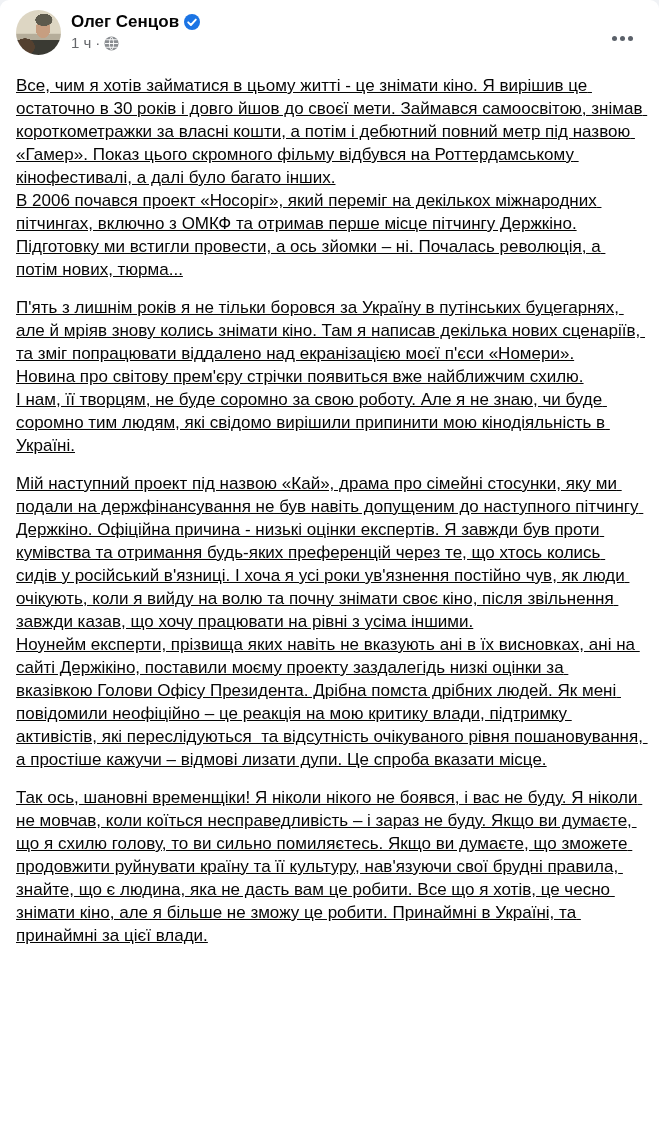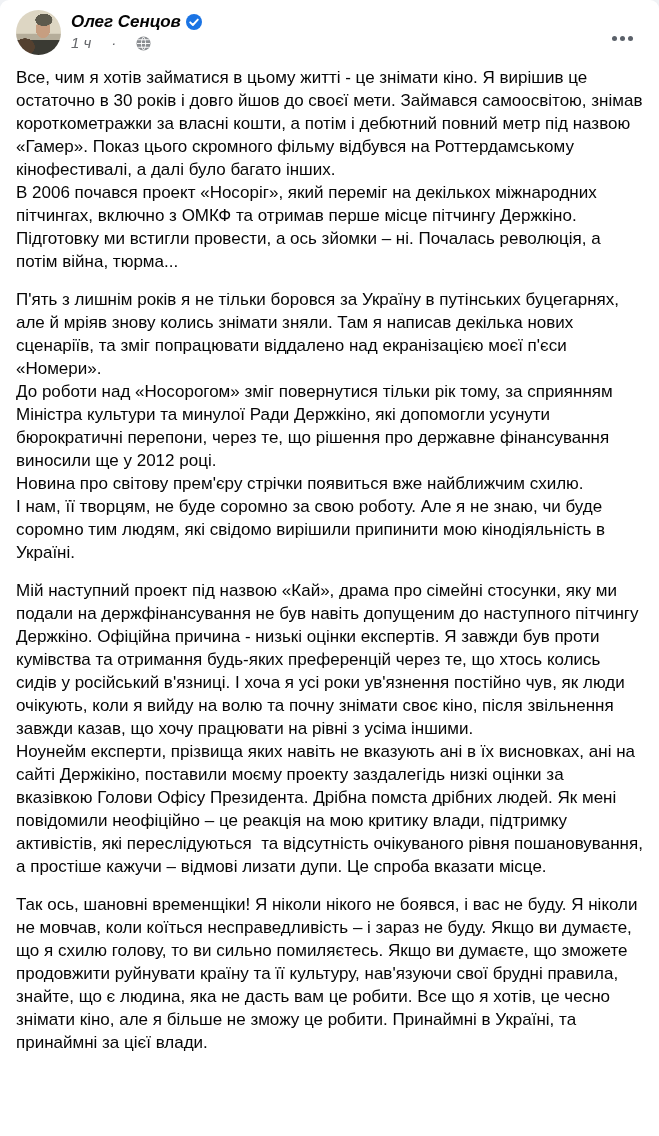--- a/index.html
+++ b/index.html
@@ -11,61 +11,60 @@
   .card {
     width: 659px; height: 1136px;
     background: #ffffff;
     border-radius: 9px 9px 0 0;
     overflow: hidden;
   }
   
   .header {
     display: flex; align-items: flex-start;
     padding: 10px 20px 6px 16px;
-    font-style: italic;
   }
   .avatar {
     width: 45px; height: 45px; border-radius: 50%;
     flex: 0 0 45px;
     overflow: hidden; cursor: pointer;
     background:
       radial-gradient(ellipse 14px 10px at 62% 22%, #5d5a4d 0 60%, rgba(93,90,77,0) 62%),
       radial-gradient(ellipse 12px 15px at 60% 42%, #c79e80 0 60%, rgba(199,158,128,0) 62%),
       radial-gradient(ellipse 16px 14px at 20% 82%, #54402f 0 60%, rgba(84,64,47,0) 62%),
       linear-gradient(180deg, #ddd6c3 0 52%, #b5ad9a 53% 66%, #3a3a33 67% 100%);
   }
   .header-text { display: flex; flex-direction: column; margin-left: 10px; padding-top: 1px; }
   .name-row { display: flex; align-items: center; gap: 5px; }
   .author {
     font-size: 17px; font-weight: 700; color: #050505;
     line-height: 22px; cursor: pointer;
   }
   .badge { width: 16px; height: 16px; display: inline-flex; }
   .meta-row {
-    display: flex; align-items: center; gap: 20px;
+    display: flex; align-items: center; gap: 4px;
     color: #65676b; font-size: 15px; line-height: 20px; cursor: pointer;
   }
   .globe-icon { display: inline-flex; margin-top: 1px; }
   .menu-btn {
     margin-left: auto; margin-top: 16px;
     width: 34px; height: 24px;
     display: flex; align-items: center; justify-content: center; gap: 3px;
     cursor: pointer; border-radius: 6px;
   }
   .menu-btn i {
     width: 5px; height: 5px; border-radius: 50%;
     background: #5b616a; display: block;
   }
   
   .post-body {
     padding: 5px 16px 16px 16px;
     color: #050505;
     font-size: 17px; line-height: 23px;
   }
-  .para { margin: 0 0 15px 0; }
+  .para { margin: 8px 0 15px 0; text-decoration: underline; }
   .para:last-child { margin-bottom: 0; }
   .line { white-space: pre-wrap; }
 </style>
 </head>
 <body>
 
 <div class="card">
 
   <div class="header">
     <div class="avatar"></div>
@@ -96,25 +95,24 @@
       <i></i>
         <i></i>
         <i></i>
     </div>
   </div>
 
   <div class="post-body">
     <div class="para">
       <div class="line">Все, чим я хотів займатися в цьому житті - це знімати кіно. Я вирішив це остаточно в 30 років і довго йшов до своєї мети. Займався самоосвітою, знімав короткометражки за власні кошти, а потім і дебютний повний метр під назвою «Гамер». Показ цього скромного фільму відбувся на Роттердамському кінофестивалі, а далі було багато інших.</div>
       <div class="line">В 2006 почався проект «Носоріг», який переміг на декількох міжнародних пітчингах, включно з ОМКФ та отримав перше місце пітчингу Держкіно.</div>
-      <div class="line">Підготовку ми встигли провести, а ось зйомки – ні. Почалась революція, а потім війна, тюрма...</div>
+      <div class="line">Підготовку ми встигли провести, а ось зйомки – ні. Почалась революція, а потім нових, тюрма...</div>
     </div>
     <div class="para">
-      <div class="line">П'ять з лишнім років я не тільки боровся за Україну в путінських буцегарнях, але й мріяв знову колись знімати зняли. Там я написав декілька нових сценаріїв, та зміг попрацювати віддалено над екранізацією моєї п'єси «Номери».</div>
-      <div class="line">До роботи над «Носорогом» зміг повернутися тільки рік тому, за сприянням Міністра культури та минулої Ради Держкіно, які допомогли усунути бюрократичні перепони, через те, що рішення про державне фінансування виносили ще у 2012 році.</div>
+      <div class="line">П'ять з лишнім років я не тільки боровся за Україну в путінських буцегарнях, але й мріяв знову колись знімати кіно. Там я написав декілька нових сценаріїв, та зміг попрацювати віддалено над екранізацією моєї п'єси «Номери».</div>
       <div class="line">Новина про світову прем'єру стрічки появиться вже найближчим схилю.</div>
       <div class="line">І нам, її творцям, не буде соромно за свою роботу. Але я не знаю, чи буде соромно тим людям, які свідомо вирішили припинити мою кінодіяльність в Україні.</div>
     </div>
     <div class="para">
       <div class="line">Мій наступний проект під назвою «Кай», драма про сімейні стосунки, яку ми подали на держфінансування не був навіть допущеним до наступного пітчингу Держкіно. Офіційна причина - низькі оцінки експертів. Я завжди був проти кумівства та отримання будь-яких преференцій через те, що хтось колись сидів у російський в'язниці. І хоча я усі роки ув'язнення постійно чув, як люди очікують, коли я вийду на волю та почну знімати своє кіно, після звільнення завжди казав, що хочу працювати на рівні з усіма іншими.</div>
       <div class="line">Ноунейм експерти, прізвища яких навіть не вказують ані в їх висновках, ані на сайті Держікіно, поставили моєму проекту заздалегідь низкі оцінки за вказівкою Голови Офісу Президента. Дрібна помста дрібних людей. Як мені повідомили неофіційно – це реакція на мою критику влади, підтримку активістів, які переслідуються  та відсутність очікуваного рівня пошановування, а простіше кажучи – відмові лизати дупи. Це спроба вказати місце.</div>
     </div>
     <div class="para">
       <div class="line">Так ось, шановні временщіки! Я ніколи нікого не боявся, і вас не буду. Я ніколи не мовчав, коли коїться несправедливість – і зараз не буду. Якщо ви думаєте, що я схилю голову, то ви сильно помиляєтесь. Якщо ви думаєте, що зможете продовжити руйнувати країну та її культуру, нав'язуючи свої брудні правила, знайте, що є людина, яка не дасть вам це робити. Все що я хотів, це чесно знімати кіно, але я більше не зможу це робити. Принаймні в Україні, та принаймні за цієї влади.</div>
     </div>

